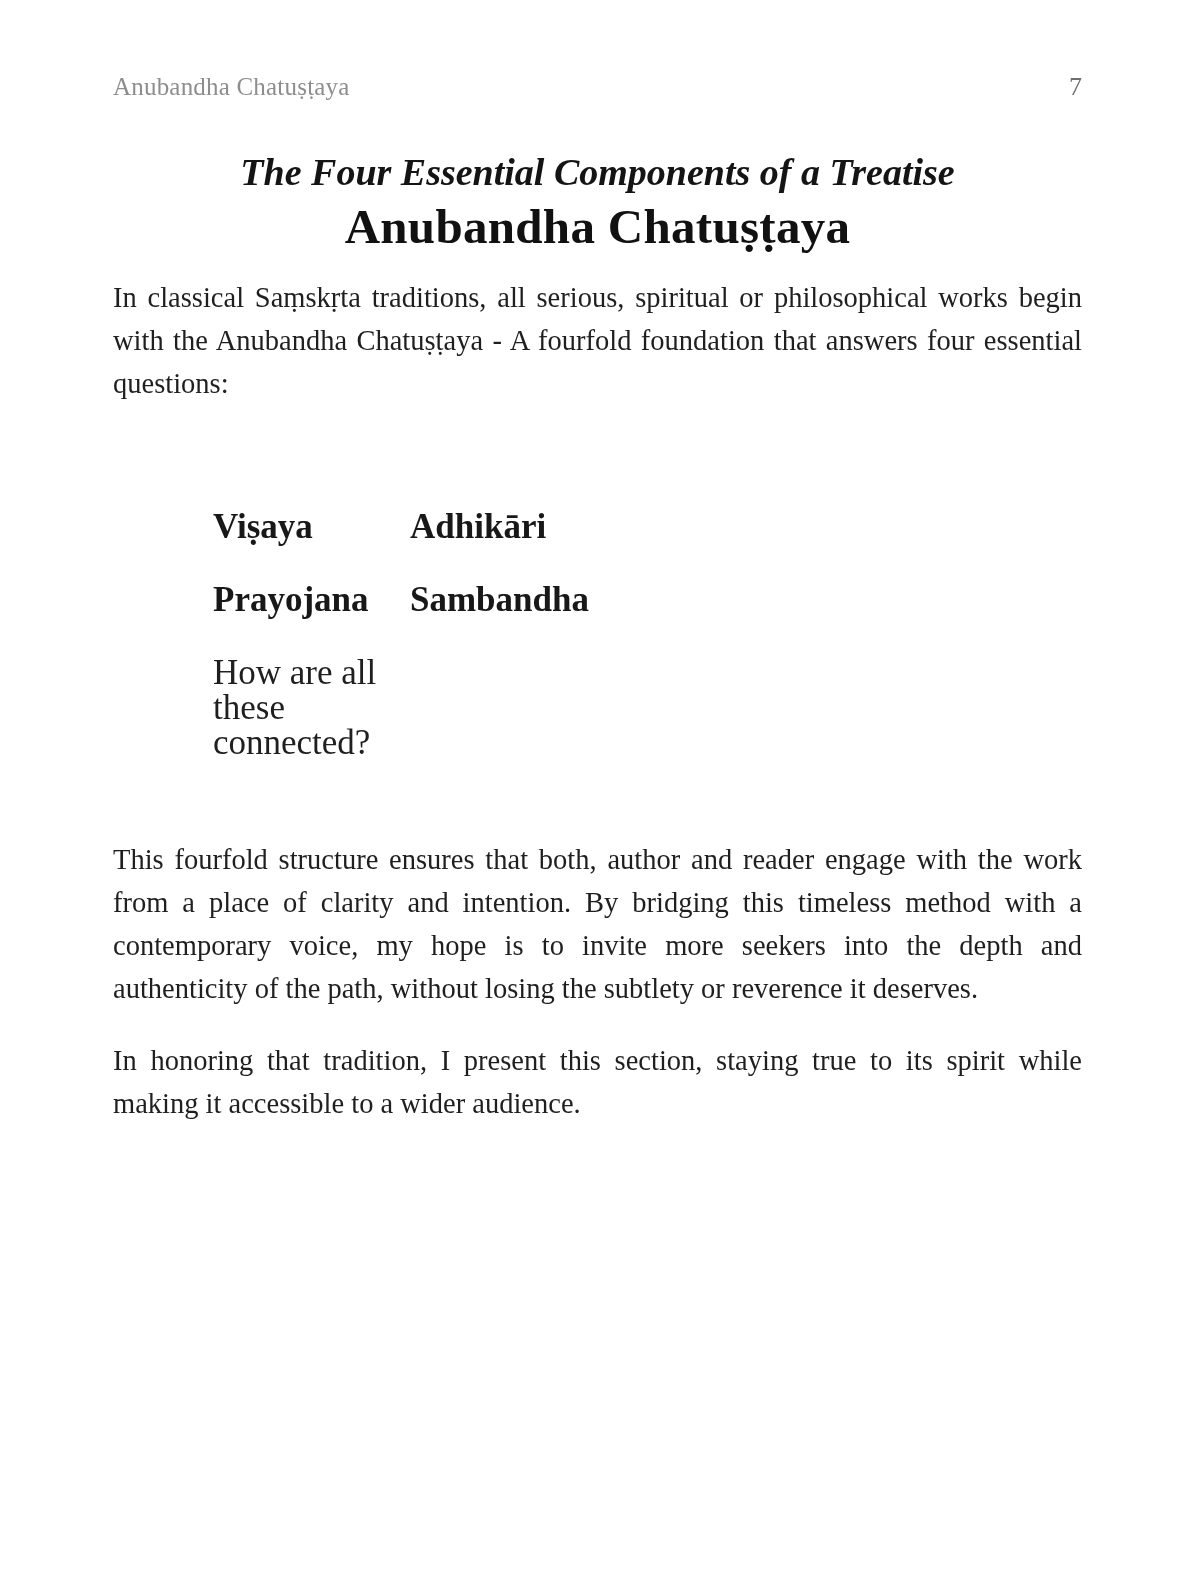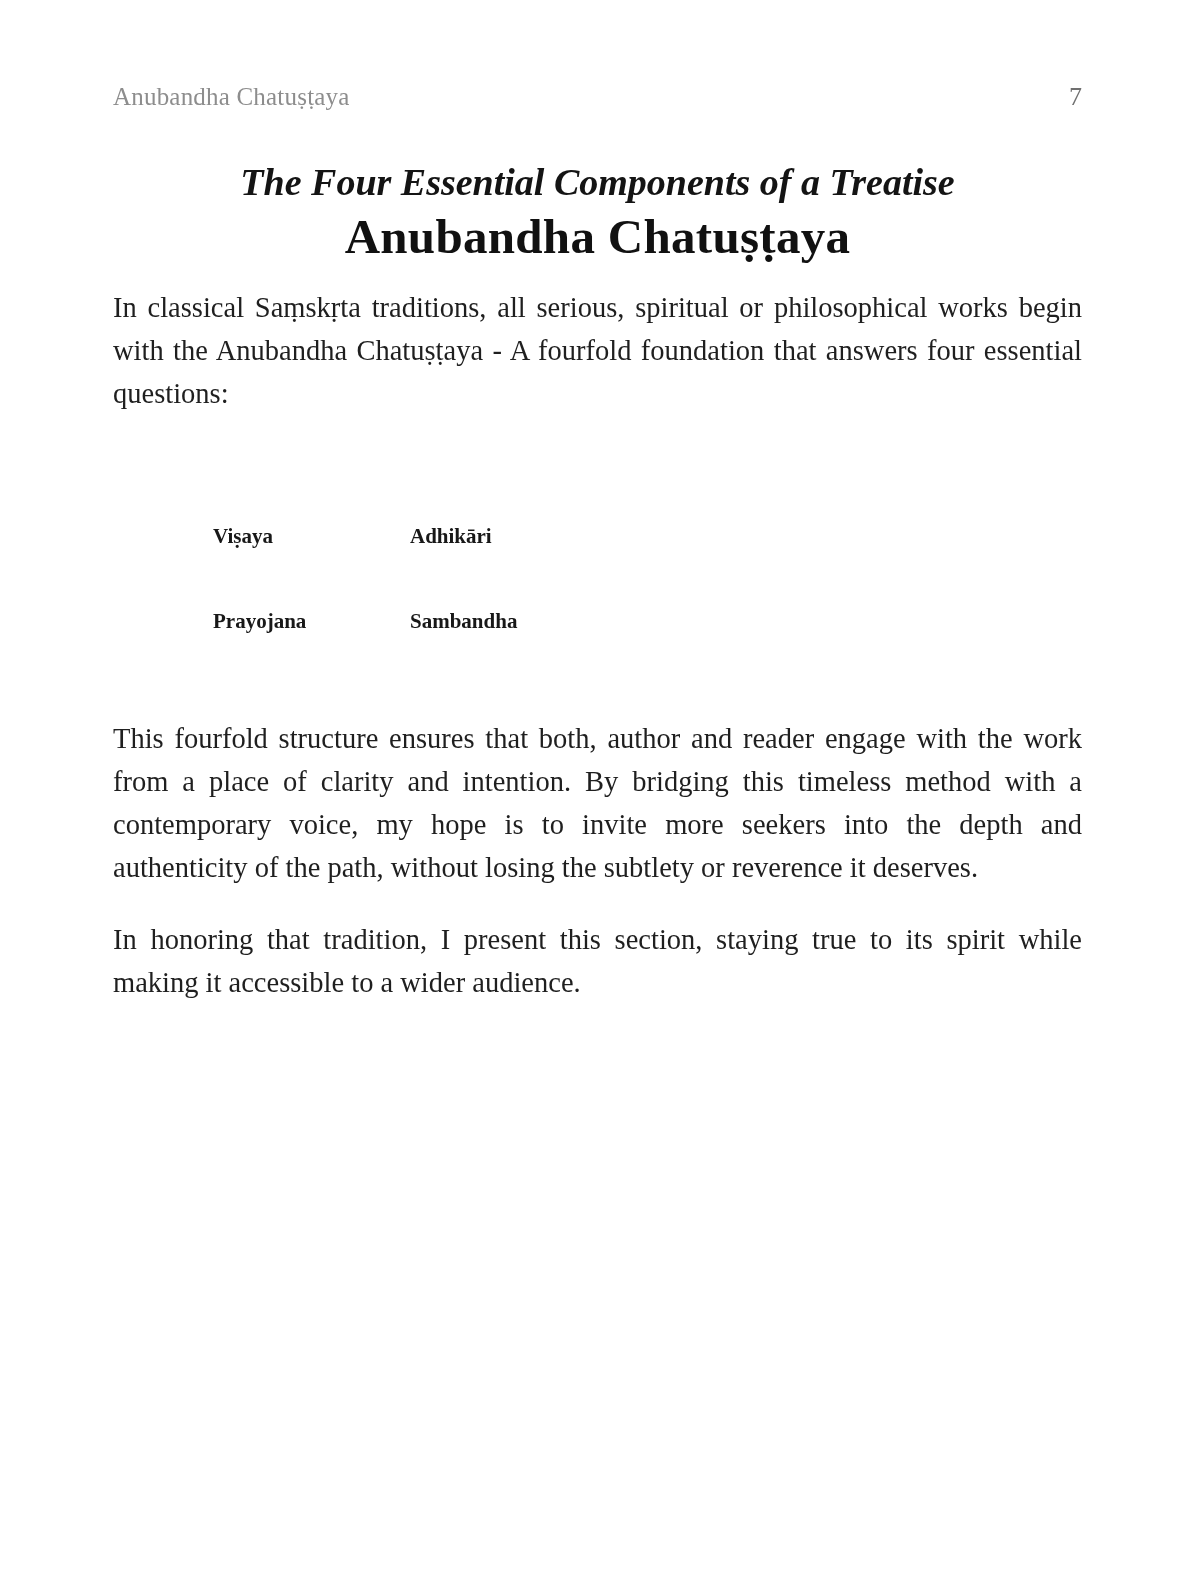--- a/index.html
+++ b/index.html
@@ -9,21 +9,21 @@
   }
   .page {
     position: relative;
     width: 1200px;
     height: 1291px;
     margin: 0 auto;
     background: #ffffff;
     font-family: "Liberation Serif", "DejaVu Serif", serif;
     color: #1f1f1f;
     box-sizing: border-box;
-    padding: 12px 118px 0 113px;
+    padding: 2px 118px 0 113px;
     overflow: hidden;
   }
   .running-header {
     display: flex;
     justify-content: space-between;
     align-items: baseline;
     padding-top: 70px;
     font-size: 25px;
     line-height: 30px;
   }
@@ -61,22 +61,22 @@
     color: #1f1f1f;
   }
   .intro-para {
     margin-top: 20px;
   }
   .components-list {
     margin-top: 104px;
     padding-left: 100px;
     display: grid;
     grid-template-columns: 197px auto;
-    row-gap: 50px;
-    font-size: 21px;
+    row-gap: 38px;
+    font-size: 35px;
     line-height: 35px;
   }
   .component-term {
     font-weight: bold;
     color: #181818;
   }
   .component-question {
     color: #1f1f1f;
   }
   .body-para-1 {
@@ -104,19 +104,20 @@
   <p class="para intro-para">In classical Saṃskṛta traditions, all serious, spiritual or philosophical works begin with the Anubandha Chatuṣṭaya - A fourfold foundation that answers four essential questions:</p>
 
   <div class="components-list">
     <span class="component-term">Viṣaya</span>
 
     <span class="component-term">Adhikāri</span>
 
     <span class="component-term">Prayojana</span>
 
     <span class="component-term">Sambandha</span>
+    <span class="component-question">How are all these connected?</span>
   </div>
 
   <p class="para body-para-1">This fourfold structure ensures that both, author and reader engage with the work from a place of clarity and intention. By bridging this timeless method with a contemporary voice, my hope is to invite more seekers into the depth and authenticity of the path, without losing the subtlety or reverence it deserves.</p>
 
   <p class="para body-para-2">In honoring that tradition, I present this section, staying true to its spirit while making it accessible to a wider audience.</p>
 
 </div>
 
 </body></html>

